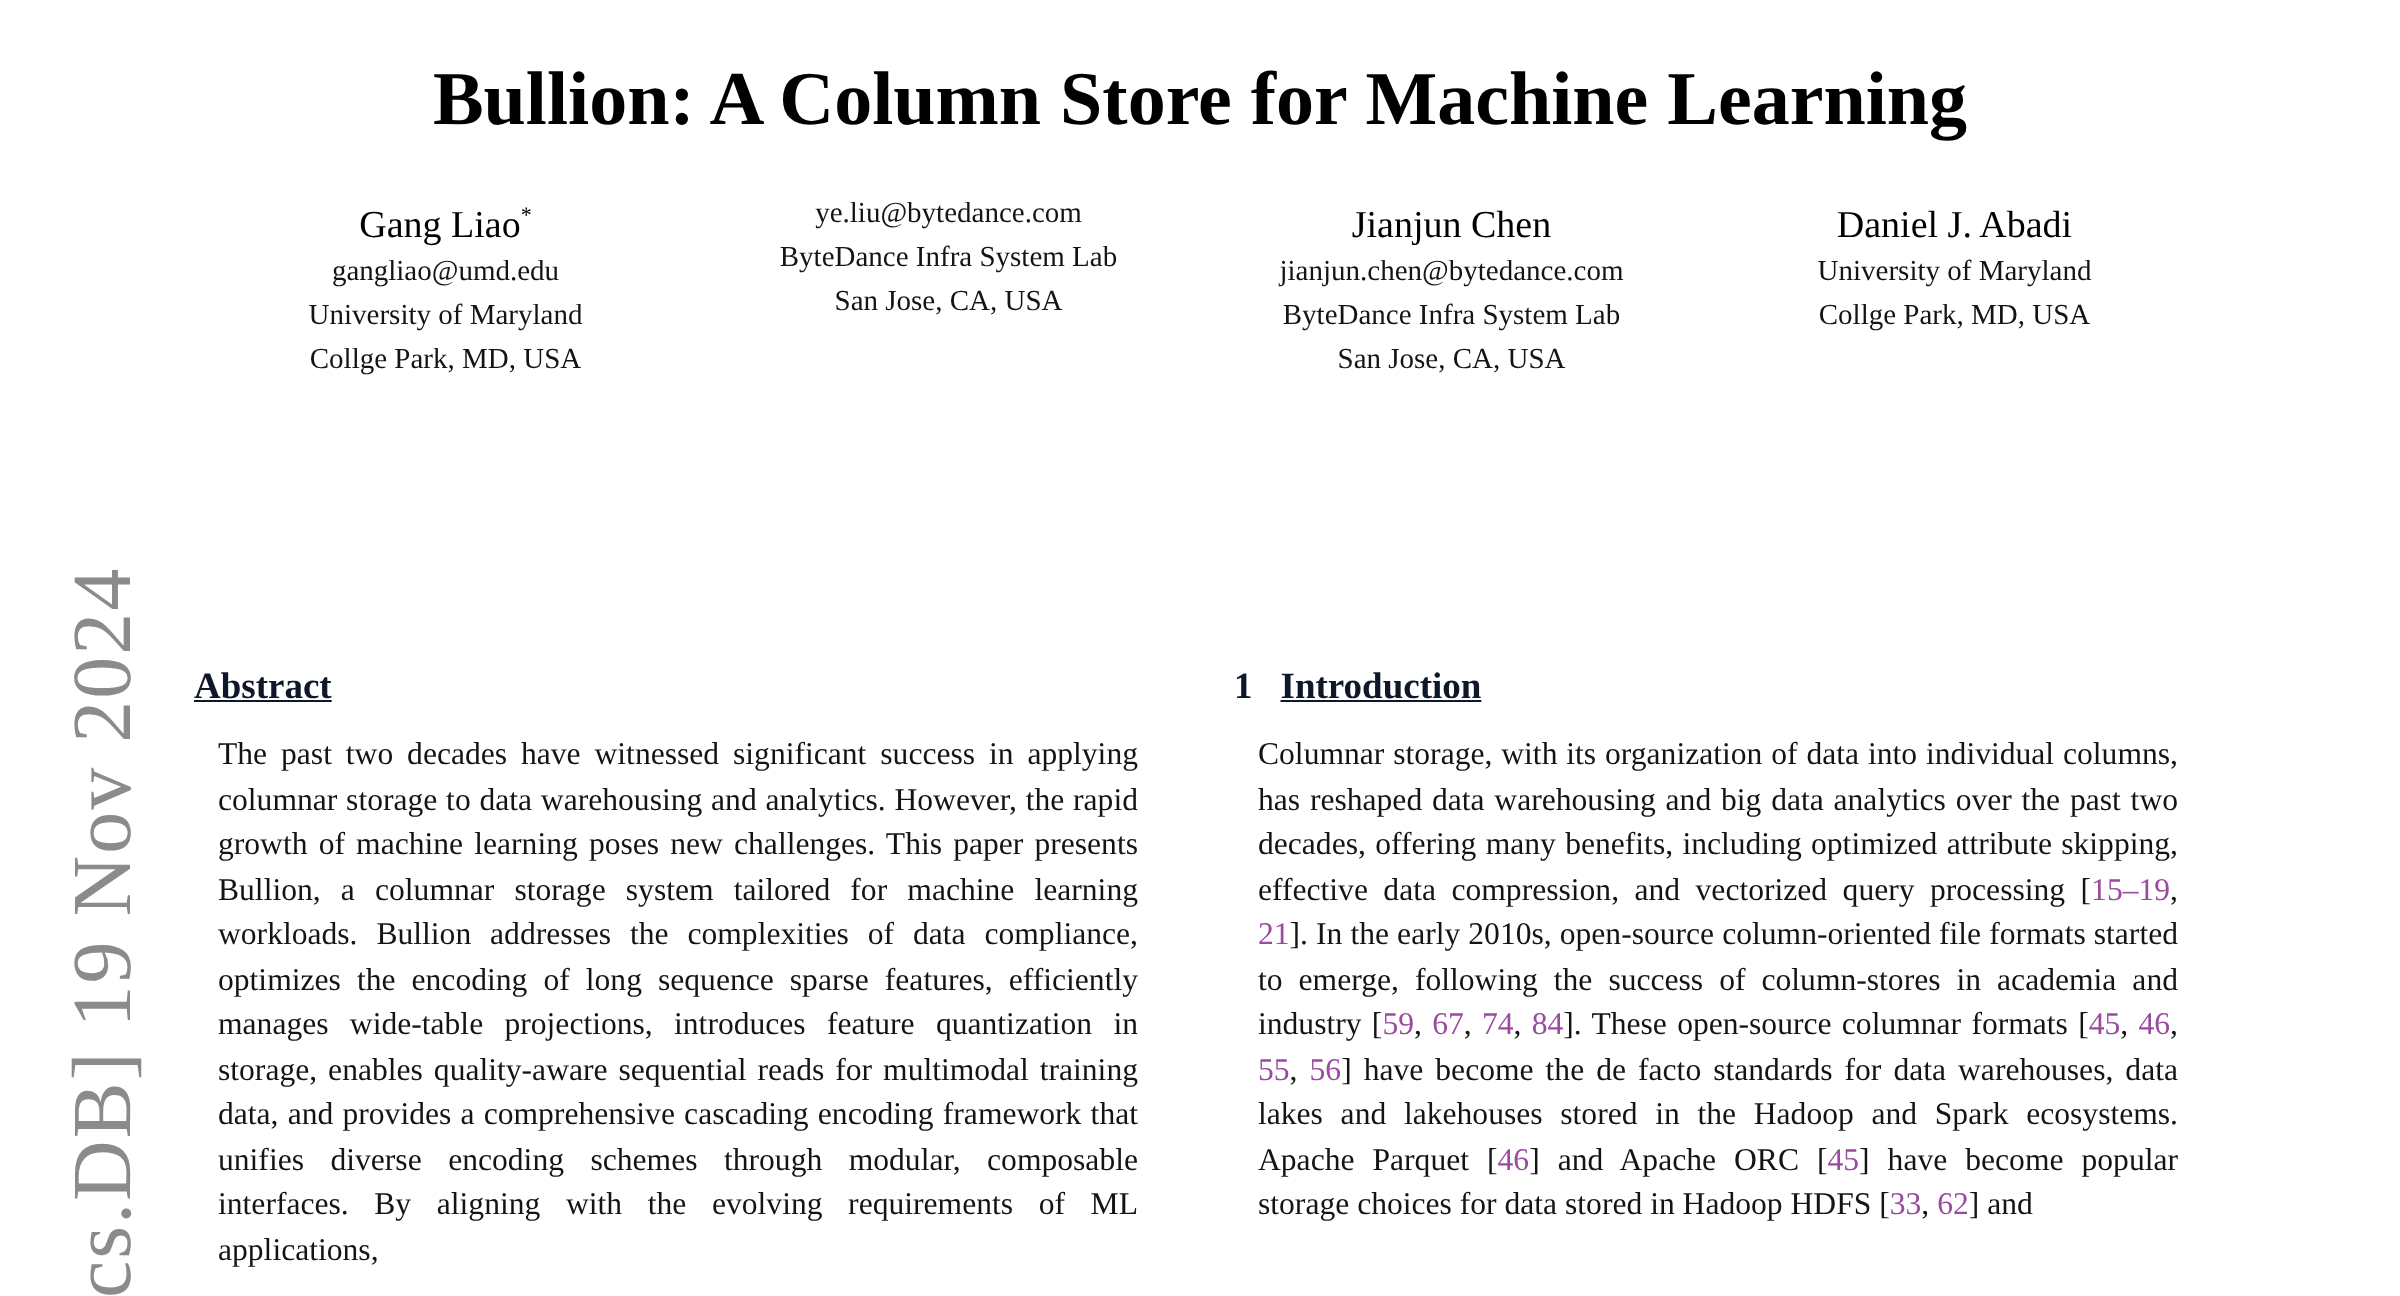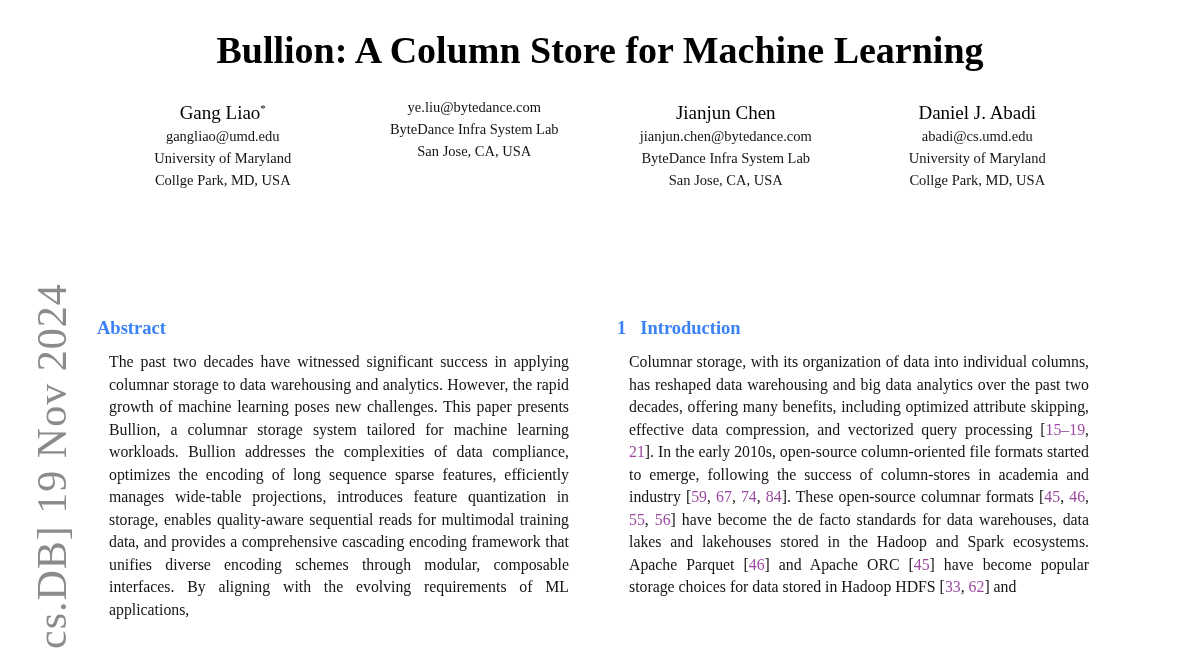--- a/index.html
+++ b/index.html
@@ -53,24 +53,25 @@
   .author .detail {
     font-size: 14.5px;
     line-height: 22px;
   }
 
   .col { position: absolute; top: 318px; width: 484px; }
   .col-left  { left: 97px; }
   .col-right { left: 617px; }
 
   .sec-heading {
-    margin: 0 0 10px 0;
+    margin: 16px 0 10px 0;
     font-size: 18.5px;
     font-weight: 700;
-    color: #3b82f6;
+    color: #0f172a;
+    text-decoration: underline;
   }
   .sec-num { display: inline-block; margin-right: 14px; }
 
   .body-text {
     margin: 12px;
     font-size: 15.8px;
     line-height: 22.5px;
     text-align: justify;
   }
   .cite { color: #9a4ba0; }
@@ -101,21 +102,20 @@
 
     <div class="author">
       <div class="name"><span>Jianjun Chen</span><sup></sup></div>
       <div class="detail">jianjun.chen@bytedance.com</div>
       <div class="detail">ByteDance Infra System Lab</div>
       <div class="detail">San Jose, CA, USA</div>
     </div>
 
     <div class="author">
       <div class="name"><span>Daniel J. Abadi</span><sup></sup></div>
-      <div class="detail">abadi@cs.umd.edu</div>
       <div class="detail">University of Maryland</div>
       <div class="detail">Collge Park, MD, USA</div>
     </div>
 
   </div>
 
   <div class="col col-left">
     <h2 class="sec-heading">Abstract</h2>
     <p class="body-text"><span>The past two decades have witnessed significant success in applying columnar storage to data warehousing and analytics. However, the rapid growth of machine learning poses new challenges. This paper presents Bullion, a columnar storage system tailored for machine learning workloads. Bullion addresses the complexities of data compliance, optimizes the encoding of long sequence sparse features, efficiently manages wide-table projections, introduces feature quantization in storage, enables quality-aware sequential reads for multimodal training data, and provides a comprehensive cascading encoding framework that unifies diverse encoding schemes through modular, composable interfaces. By aligning with the evolving requirements of ML applications,</span></p>
   </div>

